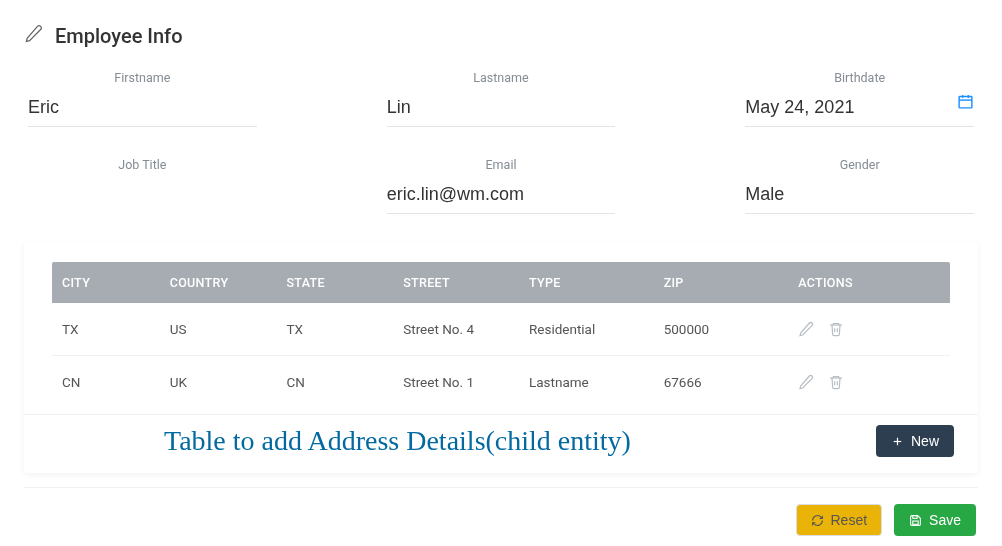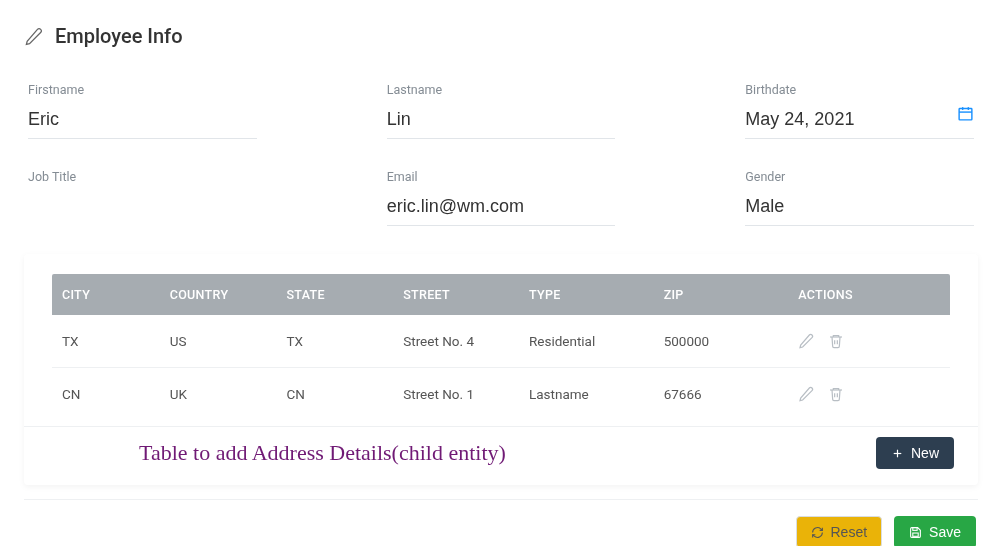--- a/index.html
+++ b/index.html
@@ -5,38 +5,38 @@
   * { box-sizing: border-box; }
   html, body {
     margin: 0; padding: 0;
     width: 1002px; height: 546px;
     font-family: -apple-system, BlinkMacSystemFont, "Segoe UI", Roboto, "Helvetica Neue", Arial, sans-serif;
     color: #333;
     background: #fff;
   }
   .page { padding: 24px 24px 0 24px; }
   .header {
-    display: flex; align-items: center; gap: 12px;
-    margin-bottom: 34px;
+    display: flex; gap: 12px;
+    margin-bottom: 22px;
   }
   .header .icon { color: #555; display:inline-flex; }
   .header h1 {
     font-size: 20px; font-weight: 500; margin: 0; color: #333;
   }
   .form-grid {
     display: grid;
     grid-template-columns: repeat(3, 1fr);
     column-gap: 130px;
     row-gap: 30px;
     padding: 0 4px;
     margin-bottom: 28px;
   }
   .field { display: flex; flex-direction: column; }
   .field .label {
-    font-size: 12.5px; color: #848c94; margin-bottom: 10px;
+    font-size: 12.5px; color: #848c94; margin-bottom: 10px; text-align: center;
   }
   .input-wrap {
     position: relative;
     border-bottom: 1px solid #e1e5e9;
     padding-bottom: 6px;
   }
   .field input {
     border: none; outline: none;
     font-size: 18px; color: #333;
     width: 100%; background: transparent;
@@ -77,24 +77,24 @@
   .actions-cell { display: flex; gap: 14px; color: #b8bec4; }
   .actions-cell span { cursor: pointer; display:inline-flex; }
   .card-bottom {
     display: flex; align-items: center;
     padding: 10px 24px 16px 24px;
     border-top: 1px solid #eef0f2;
     margin-top: 6px;
   }
   .annotation {
     flex: 1;
-    color: #701a75;
+    color: #0369a1;
     font-family: Georgia, "Times New Roman", serif;
-    font-size: 22px;
-    margin-left: 91px;
+    font-size: 28px;
+    margin-left: 116px;
   }
   .btn {
     display: inline-flex; align-items: center; gap: 7px;
     border-radius: 4px;
     font-size: 14px;
     padding: 7px 14px;
     cursor: pointer;
     border: 1px solid transparent;
     text-align: right;
   }

